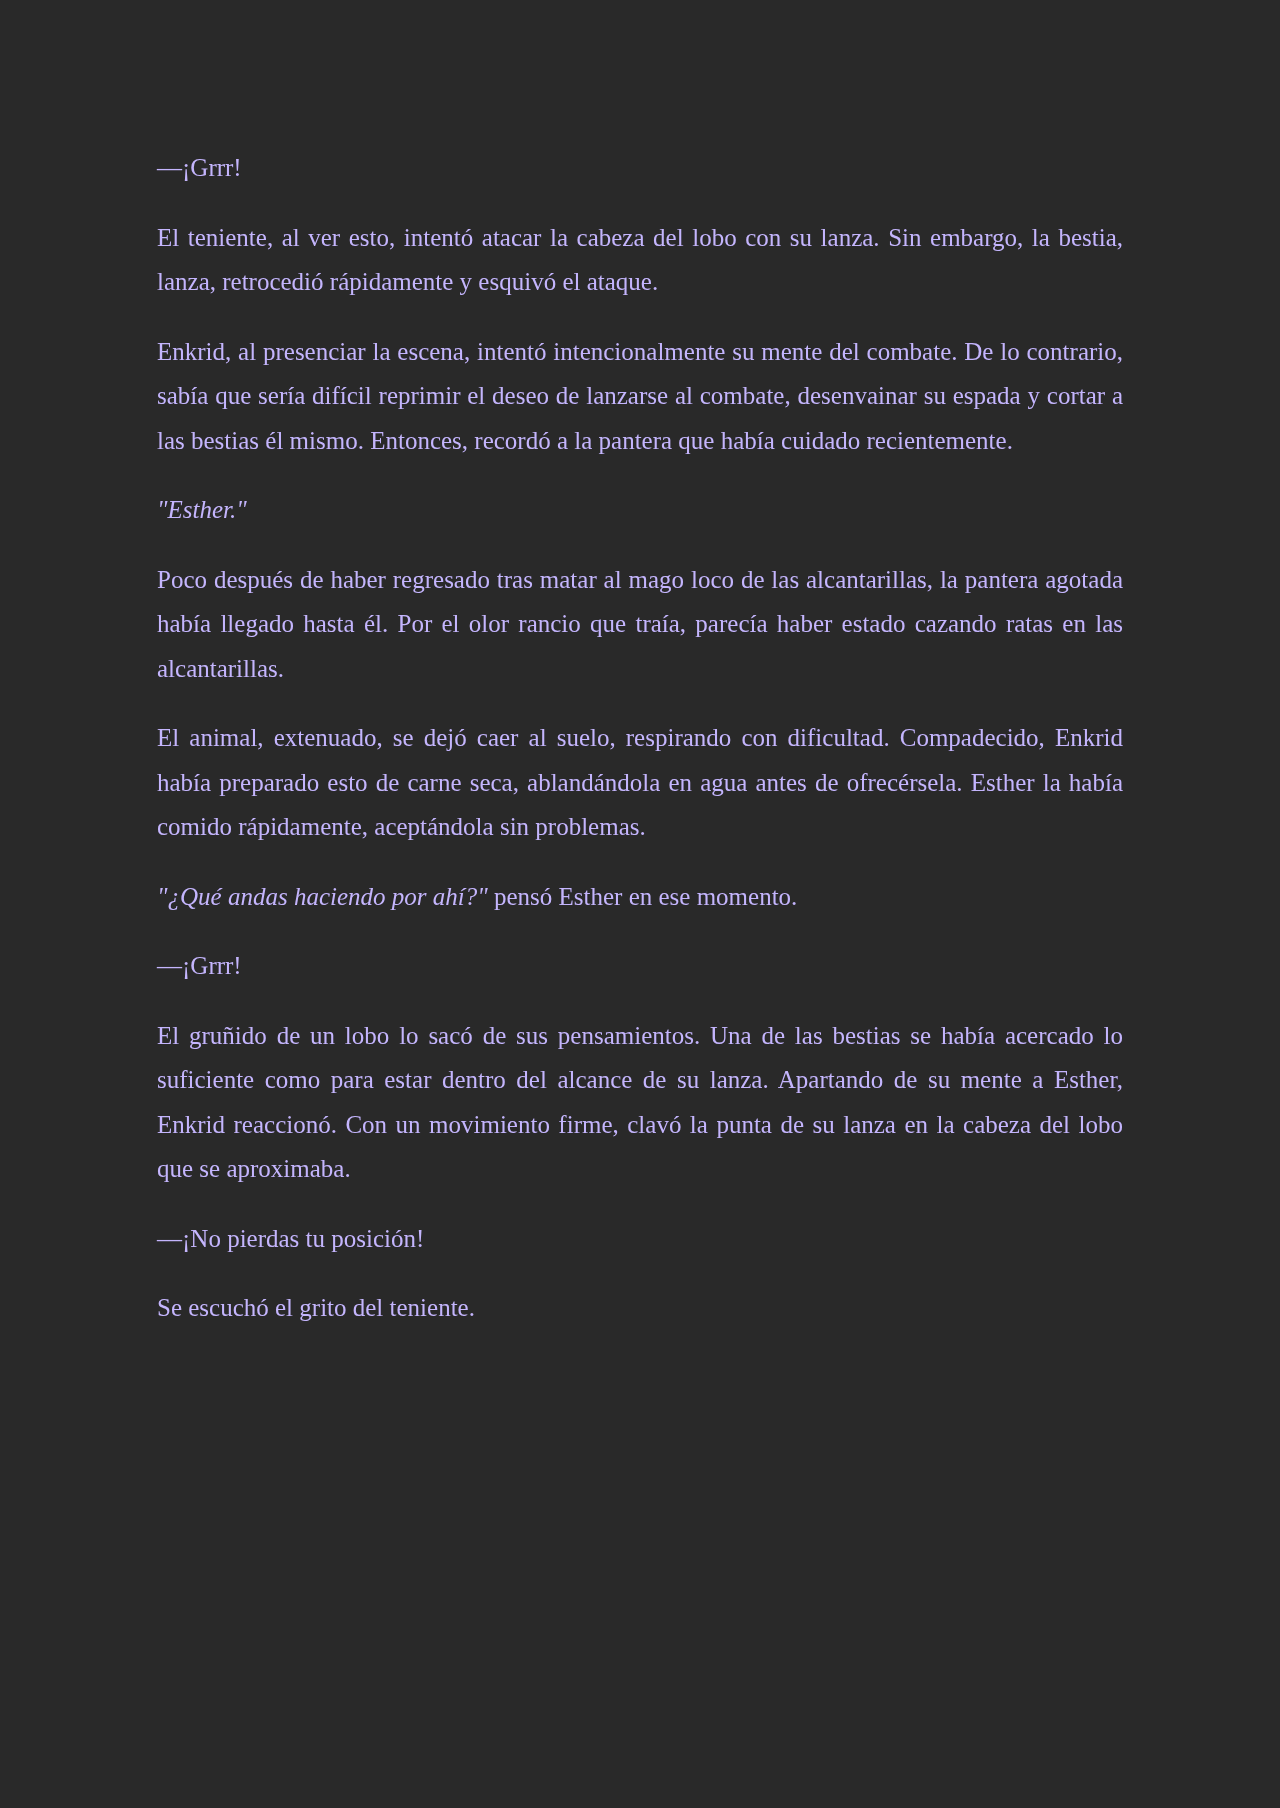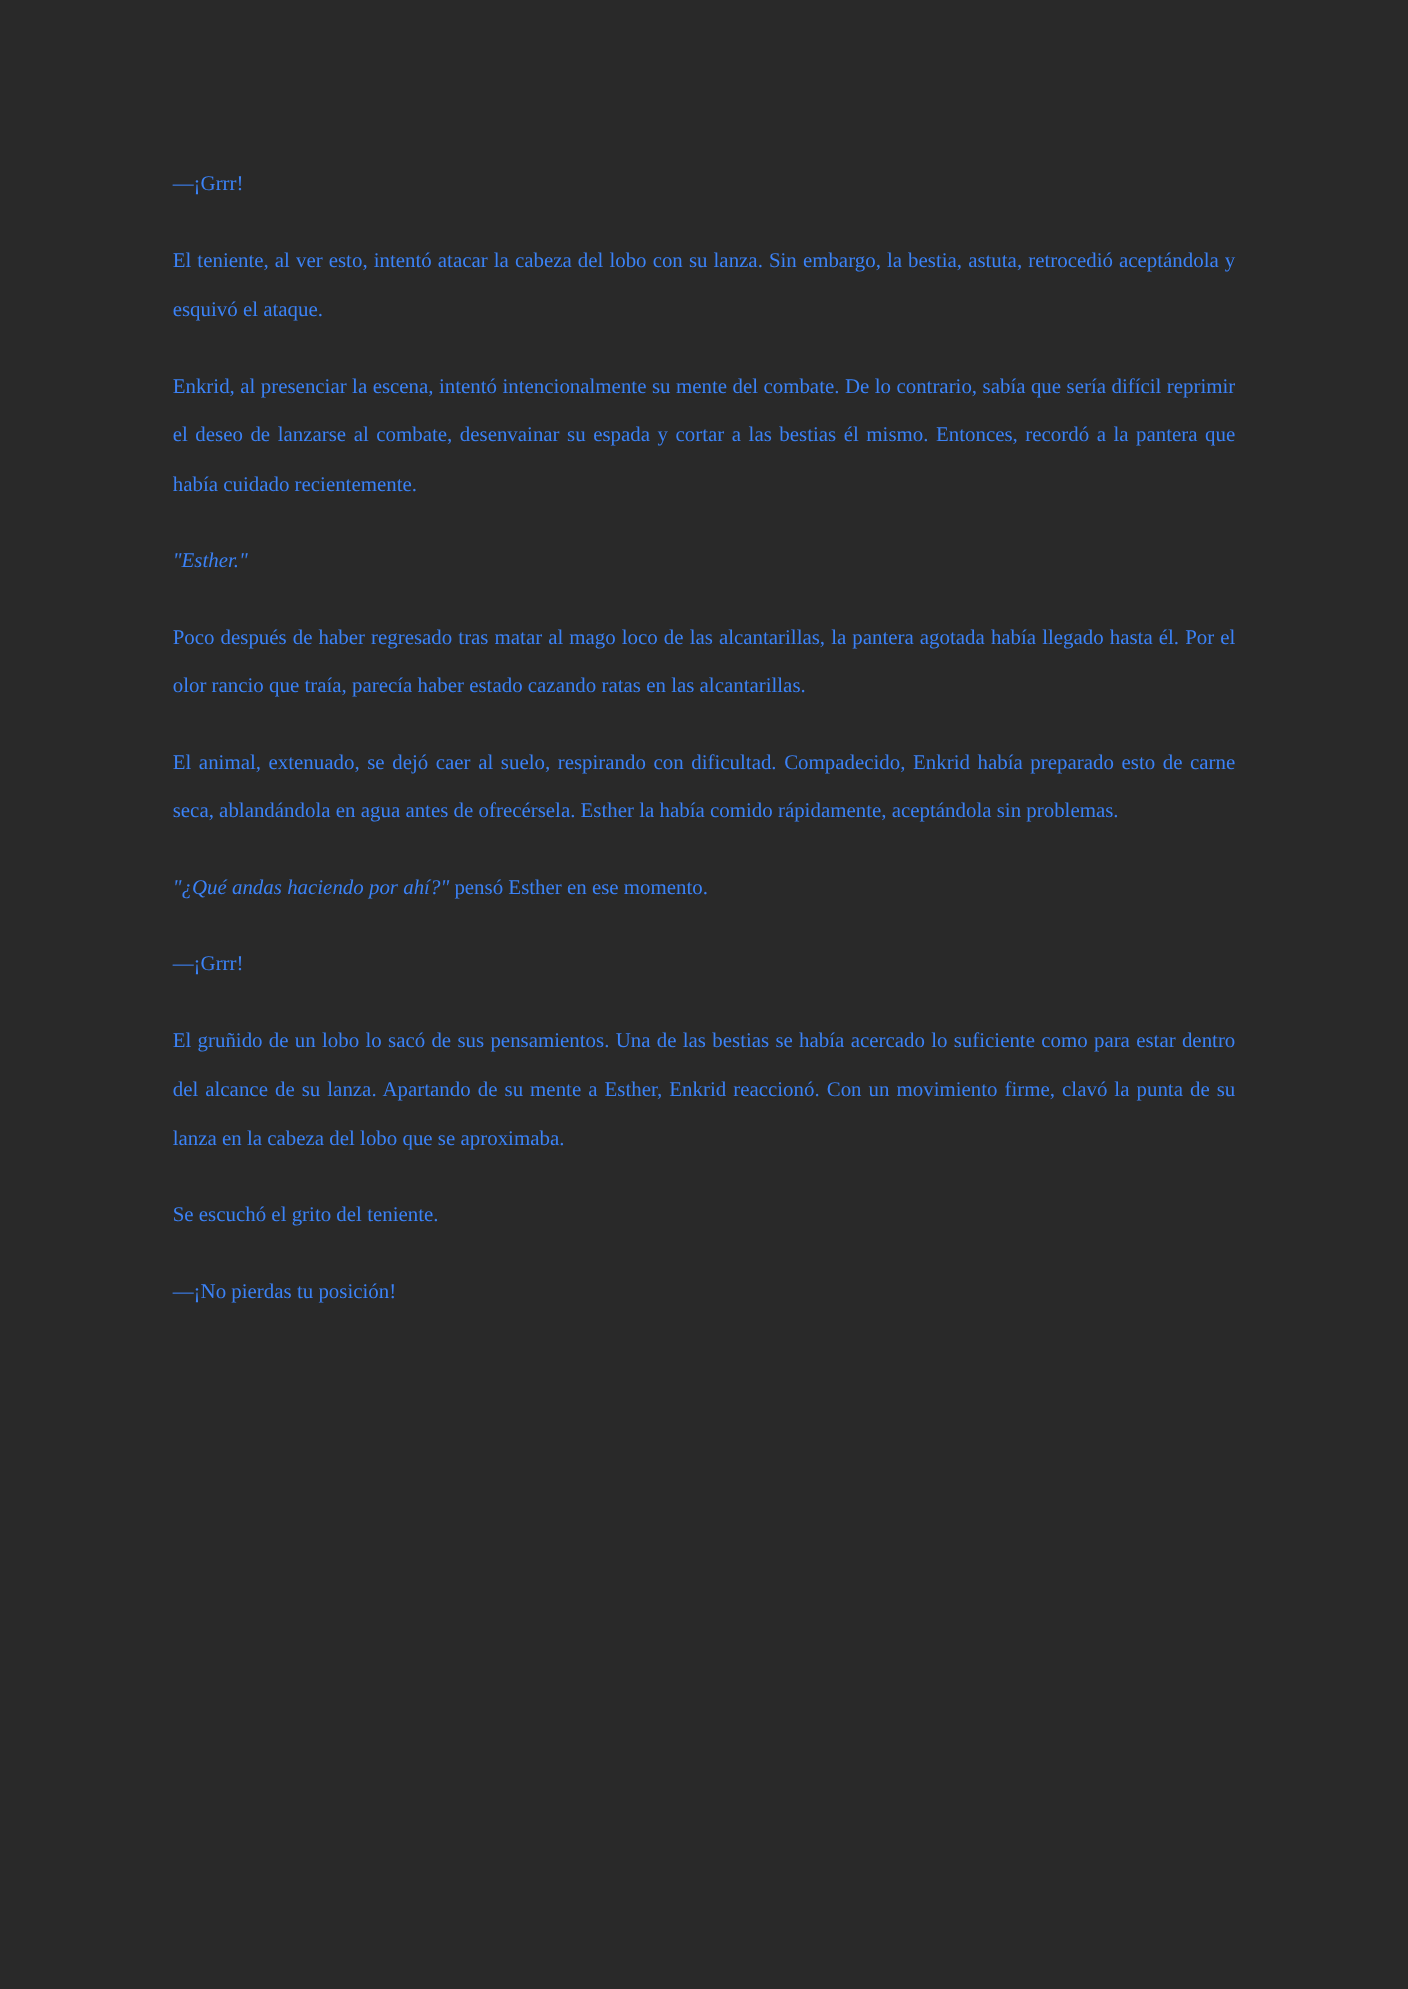--- a/index.html
+++ b/index.html
@@ -10,45 +10,45 @@
   body {
     width: 1280px;
     min-height: 1808px;
   }
   .reader-page {
     box-sizing: border-box;
     width: 1280px;
     min-height: 1808px;
     padding: 146px 157px 120px 157px;
     background: #292929;
-    color: #3b82f6;
+    color: #c4b5fd;
     font-family: "Liberation Serif", "DejaVu Serif", serif;
-    font-size: 19px;
+    font-size: 25px;
     line-height: 44.5px;
     text-align: justify;
     text-justify: inter-word;
   }
   .reader-page p {
     margin: 0 0 25px 0;
   }
   .reader-page p:last-child {
     margin-bottom: 0;
   }
   .italic {
     font-style: italic;
   }
 </style>
 </head>
 <body>
 
 <div class="reader-page">
   <p>—¡Grrr!</p>
-  <p>El teniente, al ver esto, intentó atacar la cabeza del lobo con su lanza. Sin embargo, la bestia, astuta, retrocedió aceptándola y esquivó el ataque.</p>
+  <p>El teniente, al ver esto, intentó atacar la cabeza del lobo con su lanza. Sin embargo, la bestia, lanza, retrocedió rápidamente y esquivó el ataque.</p>
   <p>Enkrid, al presenciar la escena, intentó intencionalmente su mente del combate. De lo contrario, sabía que sería difícil reprimir el deseo de lanzarse al combate, desenvainar su espada y cortar a las bestias él mismo. Entonces, recordó a la pantera que había cuidado recientemente.</p>
   <p class="italic">"Esther."</p>
   <p>Poco después de haber regresado tras matar al mago loco de las alcantarillas, la pantera agotada había llegado hasta él. Por el olor rancio que traía, parecía haber estado cazando ratas en las alcantarillas.</p>
   <p>El animal, extenuado, se dejó caer al suelo, respirando con dificultad. Compadecido, Enkrid había preparado esto de carne seca, ablandándola en agua antes de ofrecérsela. Esther la había comido rápidamente, aceptándola sin problemas.</p>
   <p><span class="italic">"¿Qué andas haciendo por ahí?"</span><span> pensó Esther en ese momento.</span></p>
   <p>—¡Grrr!</p>
   <p>El gruñido de un lobo lo sacó de sus pensamientos. Una de las bestias se había acercado lo suficiente como para estar dentro del alcance de su lanza. Apartando de su mente a Esther, Enkrid reaccionó. Con un movimiento firme, clavó la punta de su lanza en la cabeza del lobo que se aproximaba.</p>
+  <p>—¡No pierdas tu posición!</p>
   <p>Se escuchó el grito del teniente.</p>
-  <p>—¡No pierdas tu posición!</p>
 </div>
 
 </body></html>

